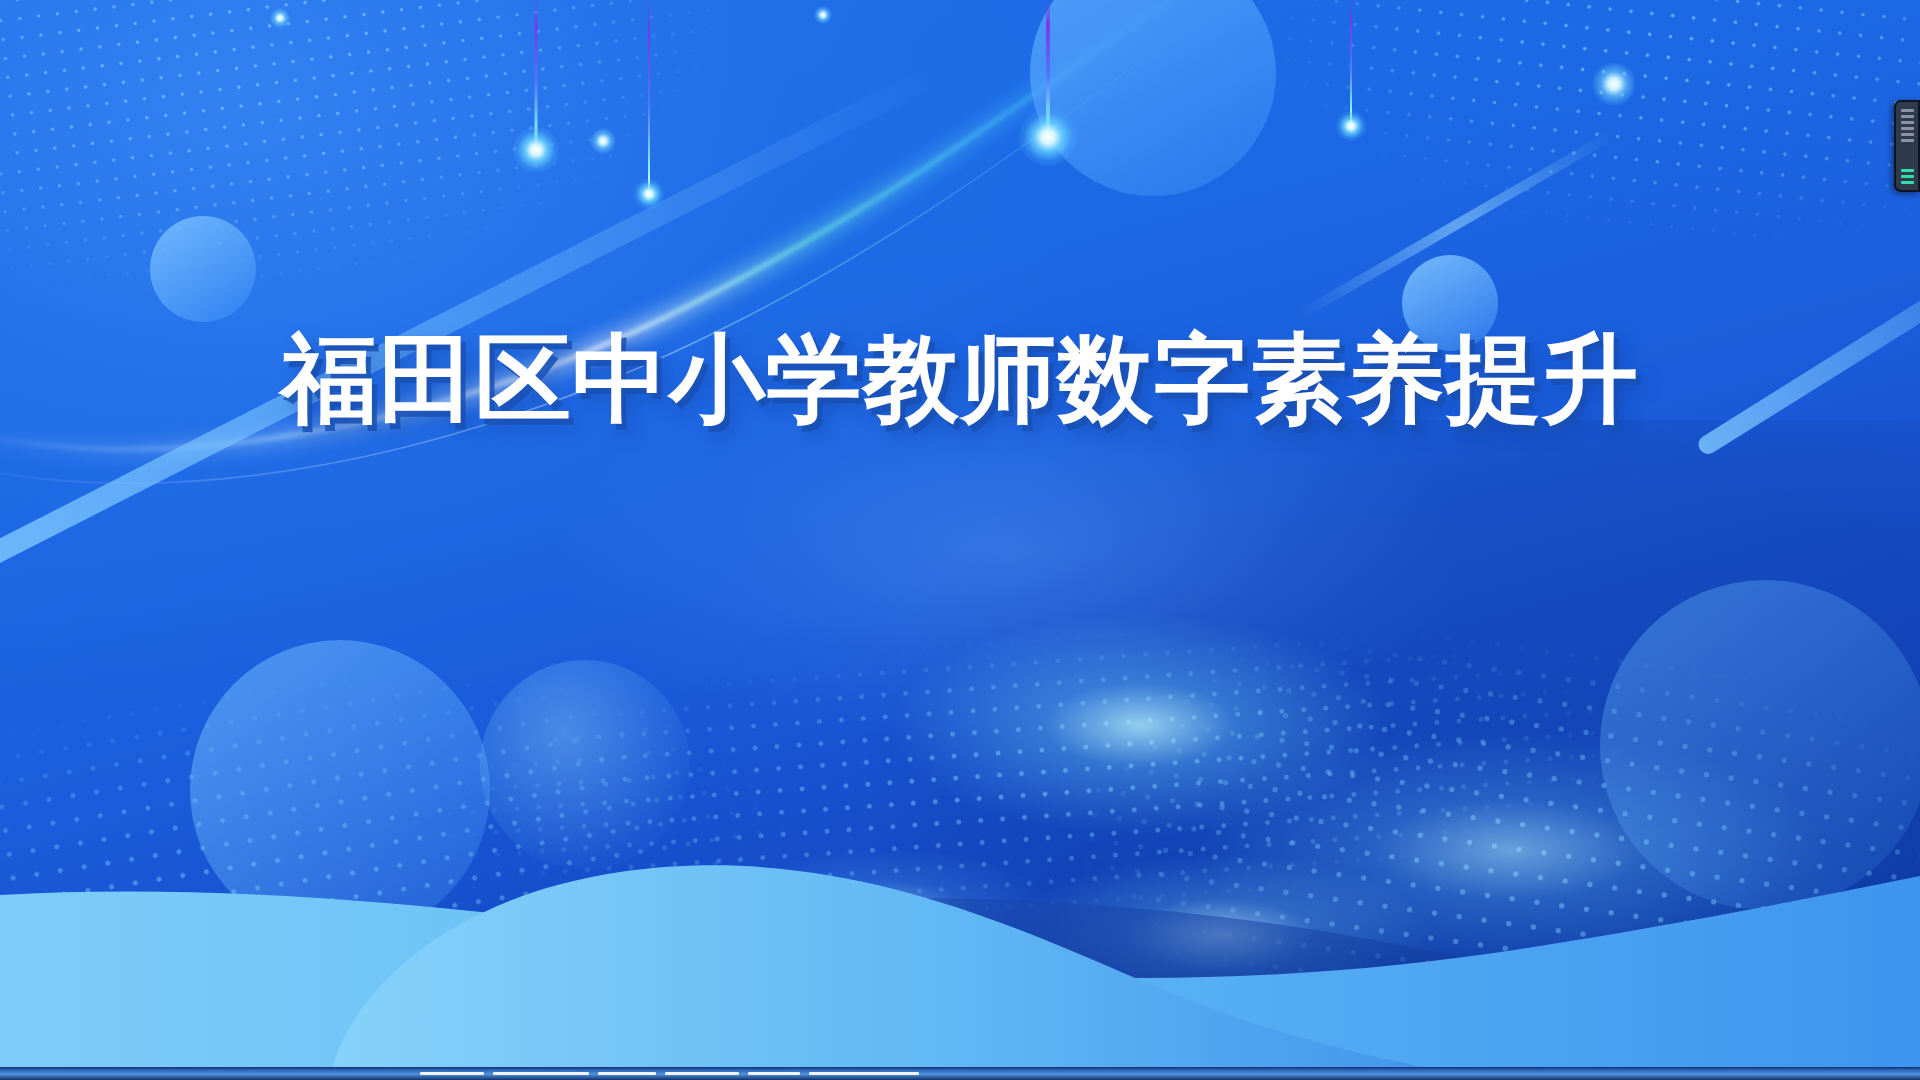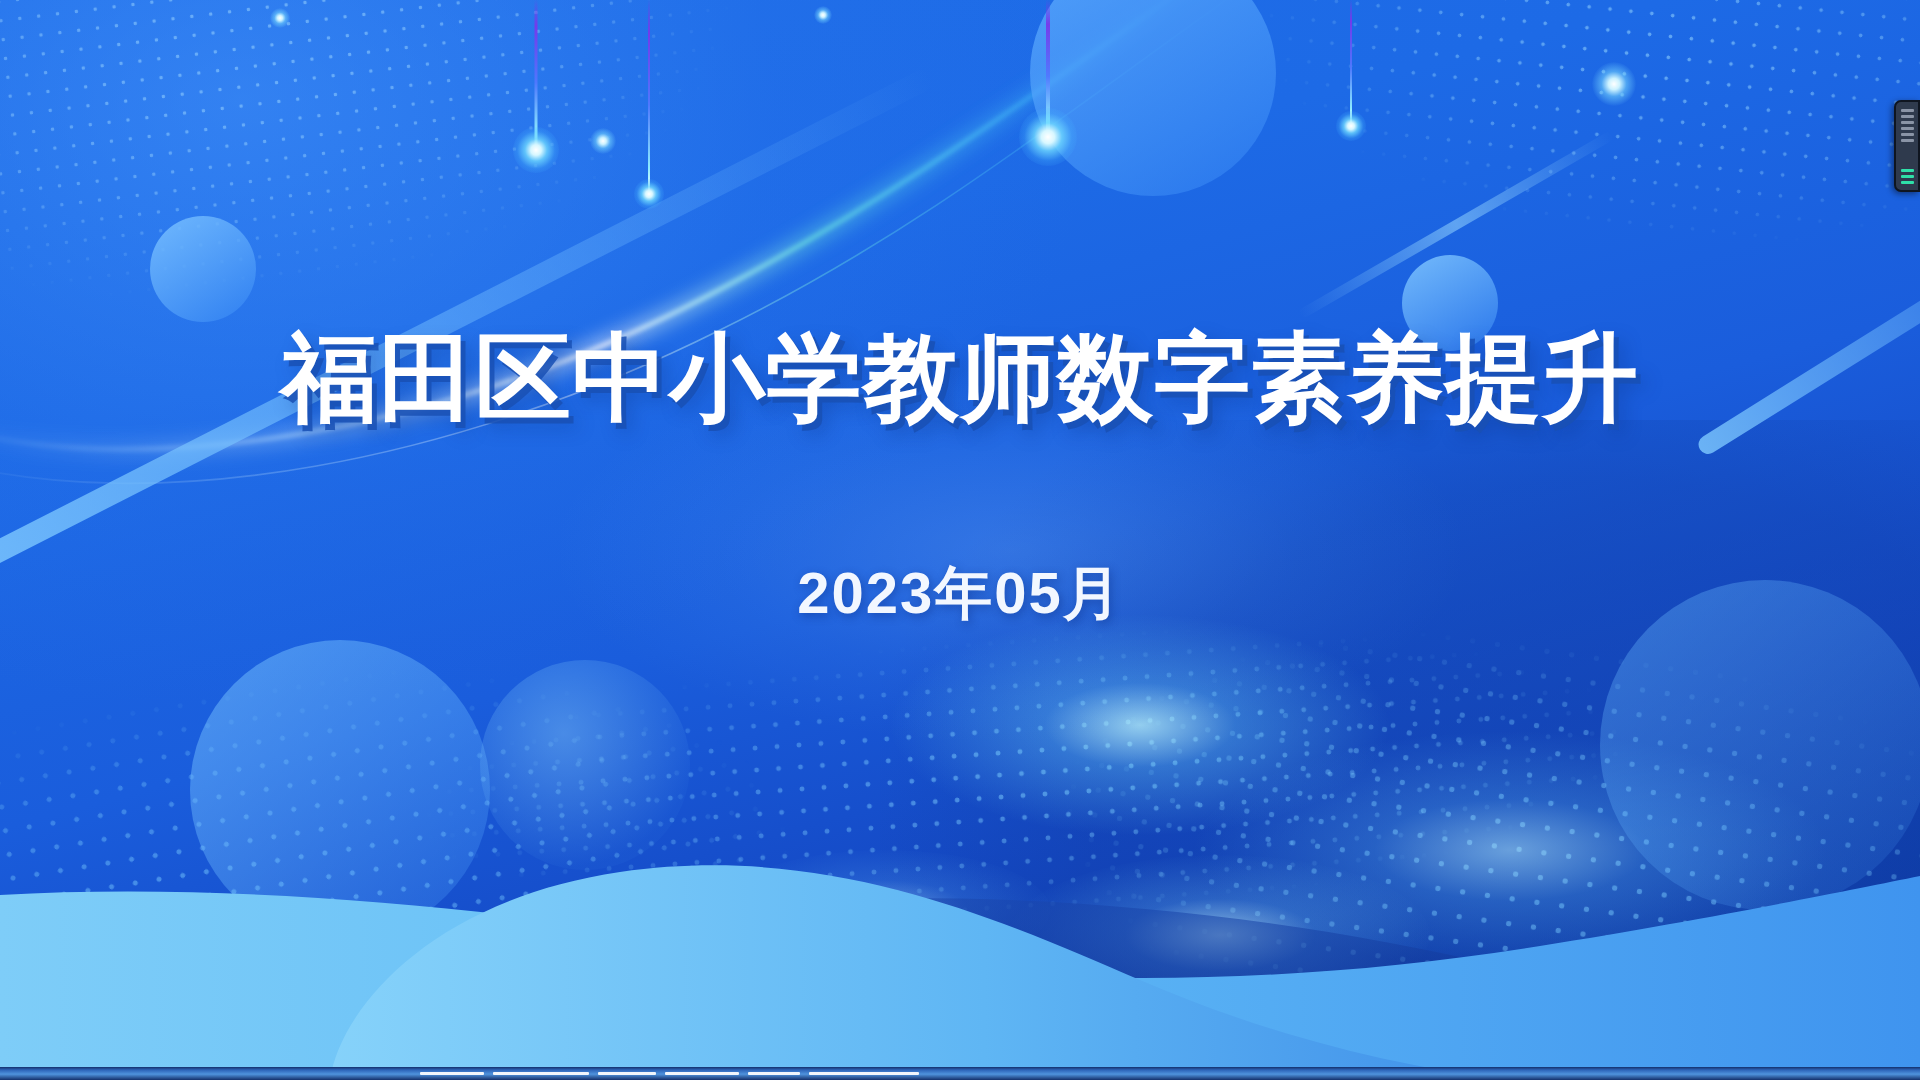--- a/index.html
+++ b/index.html
@@ -149,21 +149,20 @@
   
   .content {
     position: absolute; left: 0; top: 0; width: 1920px; height: 1080px;
     display: flex; flex-direction: column; align-items: center;
     z-index: 40;
   }
   .title-block {
     margin-top: 320px;
     width: 1460px;
     text-align: center;
-    font-family: Liberation Serif, serif;
   }
   .title-line {
     color: #ffffff;
     font-size: 96px;
     font-weight: bold;
     line-height: 1.22;
     letter-spacing: 1px;
     text-shadow: 5px 6px 0 rgba(25,80,180,0.85), 9px 10px 18px rgba(10,45,130,0.35);
     white-space: nowrap;
   }
@@ -299,21 +298,20 @@
     <path d="M0,300 L0,118 C240,100 520,118 760,154 C1000,190 1210,208 1440,186 C1640,166 1800,132 1920,108 L1920,300 Z" fill="url(#waveA)" opacity="0.0"></path>
     <path d="M0,300 L0,112 C300,96 560,140 800,174 C1060,210 1300,210 1560,170 C1720,146 1850,118 1920,100 L1920,300 Z" fill="none"></path>
     <path d="M0,300 L0,115 C260,100 540,135 790,172 C1040,209 1290,206 1540,166 C1710,139 1850,110 1920,96 L1920,300 Z" fill="url(#waveA)"></path>
     <path d="M330,300 C340,230 430,120 620,92 C830,62 1000,140 1140,200 C1260,252 1400,290 1520,300 Z" fill="url(#waveB)"></path>
   </svg>
 
   <div class="content">
     <div class="title-block">
       <div class="title-line">福田区中小学教师数字素养提升</div>
     </div>
-    <div class="subtitle">2023年05月</div>
   </div>
 
   <div class="edge-panel">
     <div class="bars">
       <div class="bar"></div>
       <div class="bar"></div>
       <div class="bar"></div>
       <div class="bar"></div>
       <div class="bar"></div>
       <div class="bar"></div>

